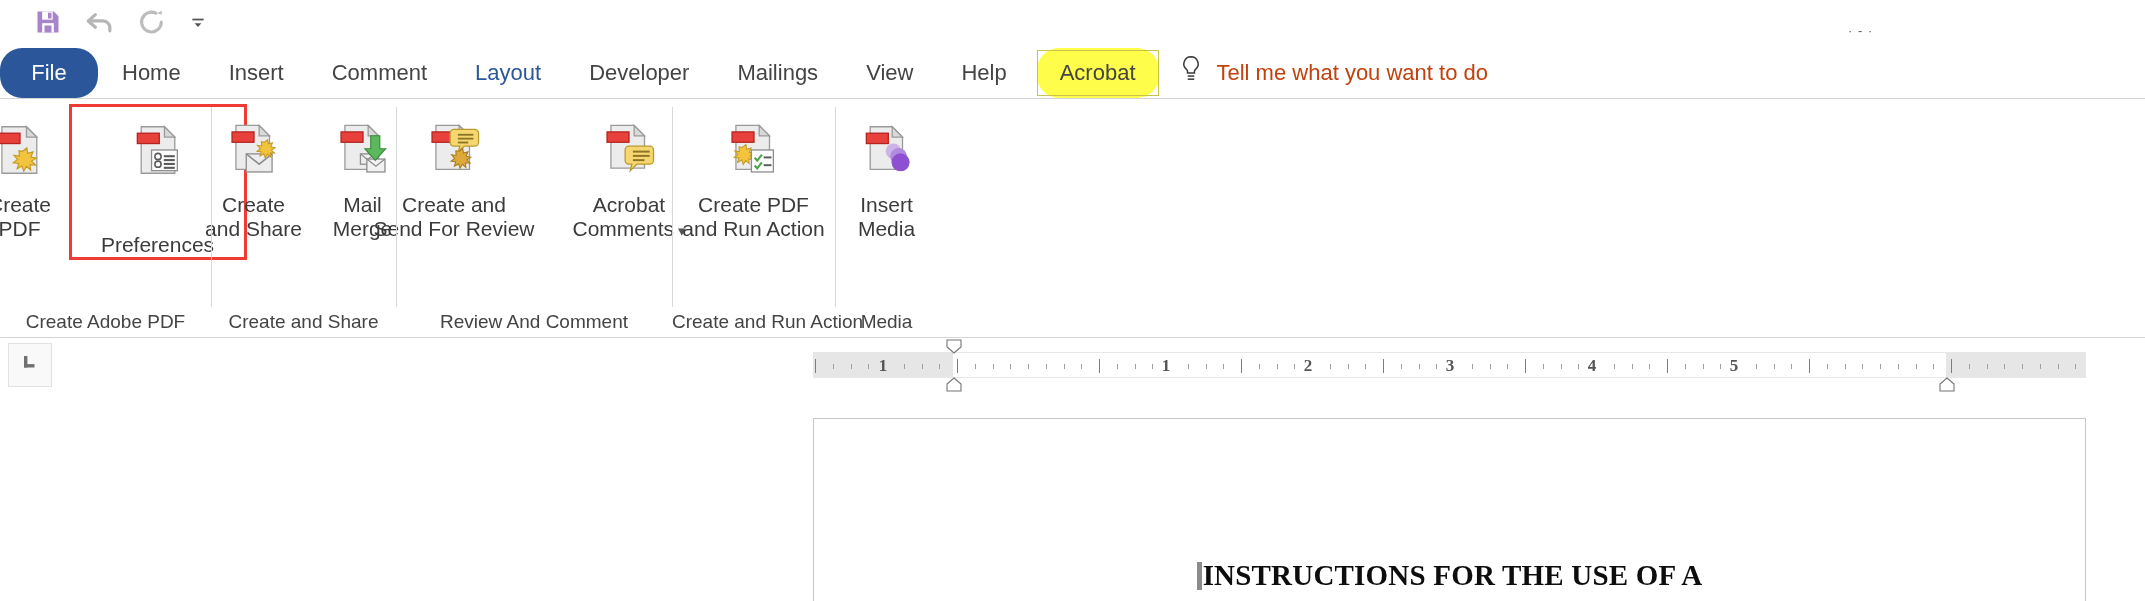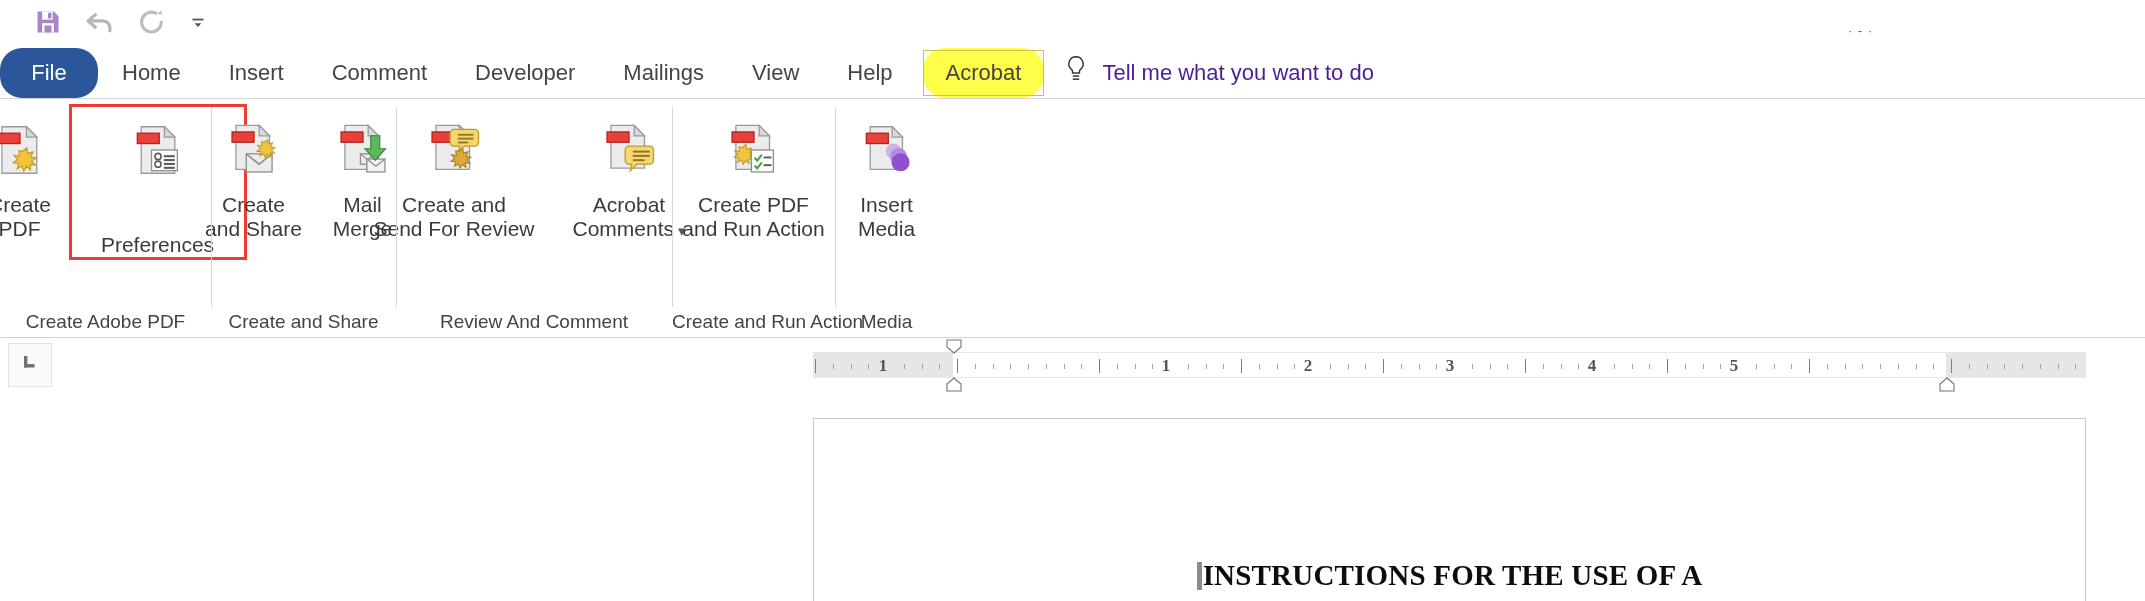--- a/index.html
+++ b/index.html
@@ -63,21 +63,21 @@
   .tab.highlight-yellow .inner-box {
     border: 1px solid #c9c34d;
     padding: 0 22px;
     line-height: 44px;
     height: 46px;
     display:flex; align-items:center;
   }
   .tellme {
     display: flex; align-items: center; gap: 14px;
     margin-left: 14px;
-    font-size: 22px; color: #4c1d95;
+    font-size: 22px; color: #c2410c;
     cursor: pointer;
   }
 
   
   .ribbon {
     position: absolute; left: 0; top: 98px;
     width: 2145px; height: 240px;
     background: #ffffff;
     border-top: 1px solid #d4d4d4;
     border-bottom: 1px solid #d4d4d4;
@@ -265,20 +265,23 @@
       <span class="tab-label">File</span>
     </div>
     <div class="tab">
       <span class="tab-label">Home</span>
     </div>
     <div class="tab">
       <span class="tab-label">Insert</span>
     </div>
     <div class="tab">
       <span class="tab-label">Comment</span>
+    </div>
+    <div class="tab active-tab">
+      <span class="tab-label">Layout</span>
     </div>
     <div class="tab">
       <span class="tab-label">Developer</span>
     </div>
     <div class="tab">
       <span class="tab-label">Mailings</span>
     </div>
     <div class="tab">
       <span class="tab-label">View</span>
     </div>

